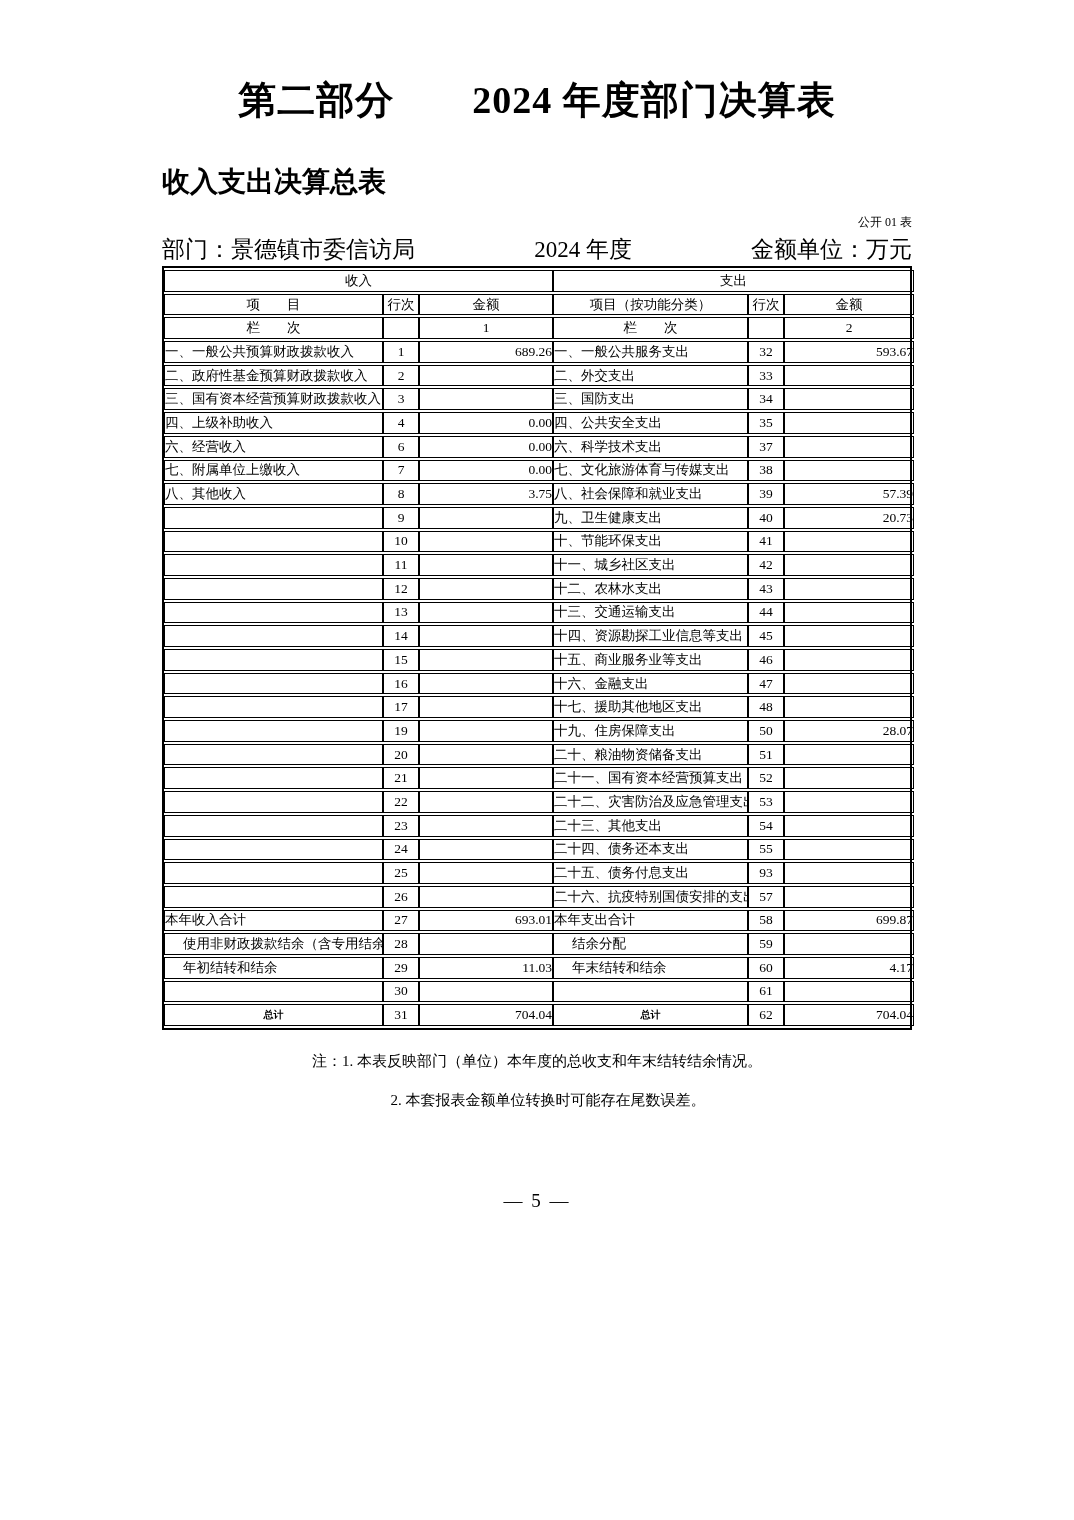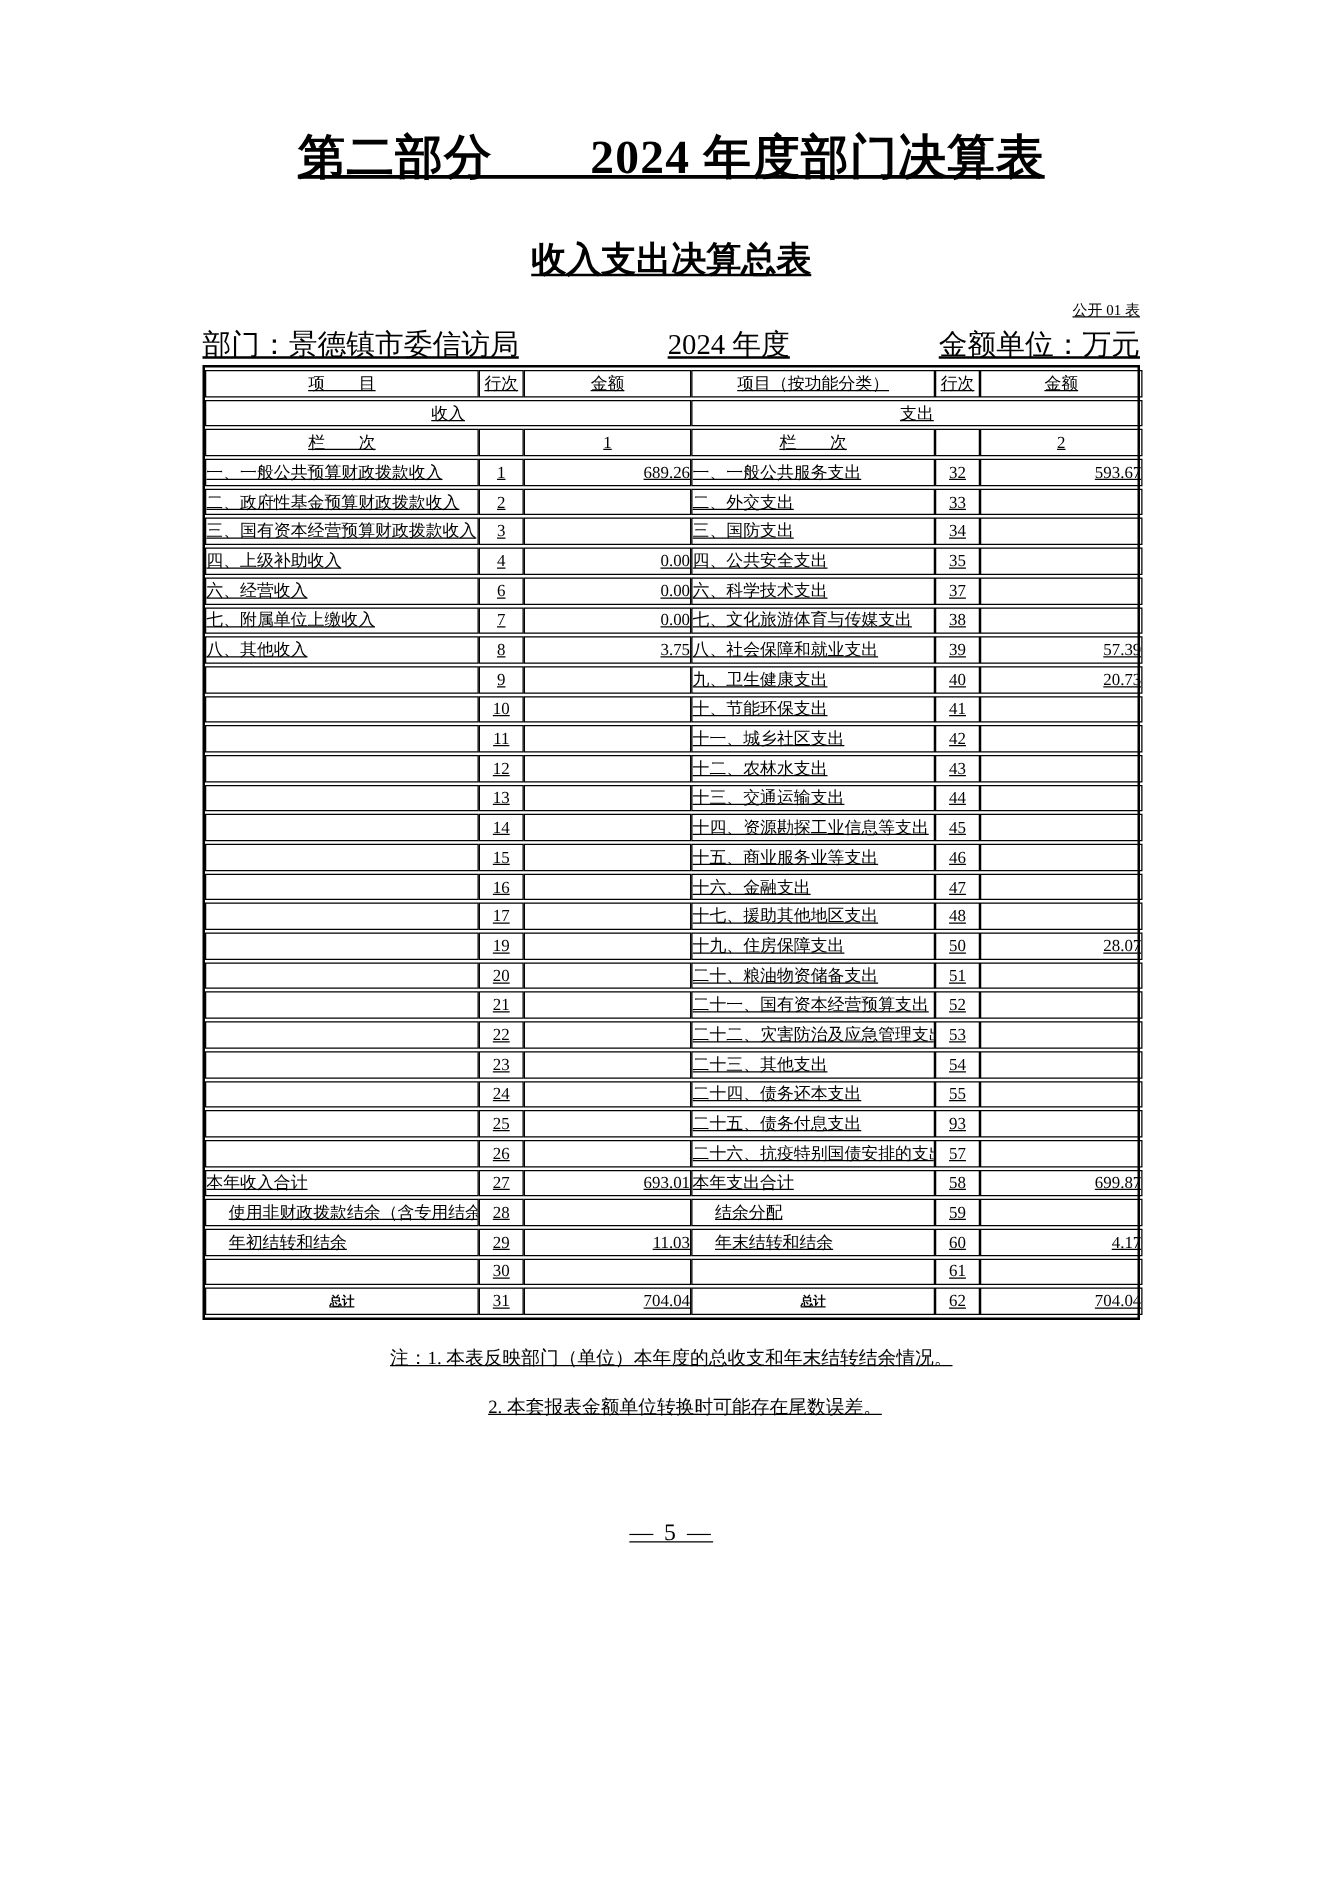--- a/index.html
+++ b/index.html
@@ -1,27 +1,27 @@
 <!DOCTYPE html>
 <html><head>
 <meta charset="utf-8">
 <style>
   html,body{margin:0;padding:0;}
   body{
     width:1074px;height:1520px;background:#ffffff;color:#000;
     font-family:"Liberation Serif","DejaVu Serif",serif;
     overflow:hidden;position:relative;
   }
-  .doc{width:750px;margin:0 auto;padding-top:104px;text-decoration:underline;}
+  .doc{width:750px;margin:0 auto;padding-top:78px;}
   .title{
     text-align:center;font-weight:bold;font-size:38px;line-height:44px;
     letter-spacing:1px;white-space:nowrap;
   }
   .subtitle{
-    text-align:center;font-weight:bold;font-size:28px;line-height:32px;
+    text-align:left;font-weight:bold;font-size:28px;line-height:32px;
     margin-top:44px;font-family:"Liberation Sans","DejaVu Sans",sans-serif;
   }
   .tag-line{text-align:right;font-size:12px;line-height:20px;margin-top:14px;}
   .meta-line{
     display:flex;justify-content:space-between;align-items:baseline;
     font-size:23px;line-height:22px;margin-top:7px;
   }
   .tablewrap{border:2px solid #000;margin-top:5px;background:#fff;}
   table.acct{
     width:750px;table-layout:fixed;
@@ -68,30 +68,30 @@
       <colgroup>
         <col style="width:219px">
           <col style="width:36px">
           <col style="width:134px">
         <col style="width:195px">
           <col style="width:36px">
           <col style="width:130px">
       </colgroup>
       <thead>
         <tr>
+          <td class="hd" colspan="3">收入</td>
+          <td class="hd" colspan="3">支出</td>
+        </tr>
+        <tr>
           <td class="hd">项　　目</td>
           <td class="hd">行次</td>
           <td class="hd">金额</td>
           <td class="hd">项目（按功能分类）</td>
           <td class="hd">行次</td>
           <td class="hd">金额</td>
-        </tr>
-        <tr>
-          <td class="hd" colspan="3">收入</td>
-          <td class="hd" colspan="3">支出</td>
         </tr>
         <tr>
           <td class="hd">栏　　次</td>
           <td class="hd"></td>
           <td class="hd">1</td>
           <td class="hd">栏　　次</td>
           <td class="hd"></td>
           <td class="hd">2</td>
         </tr>
       </thead>

